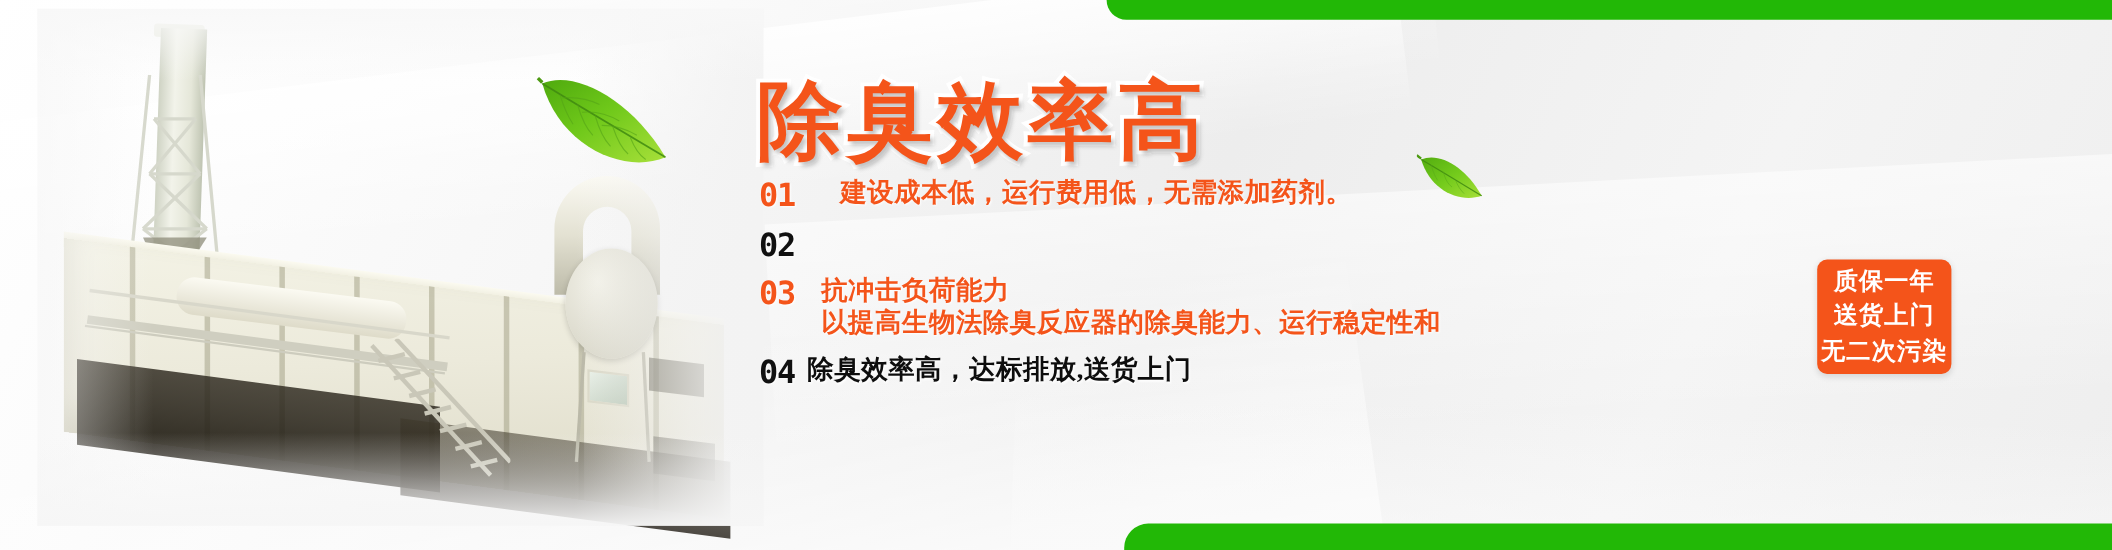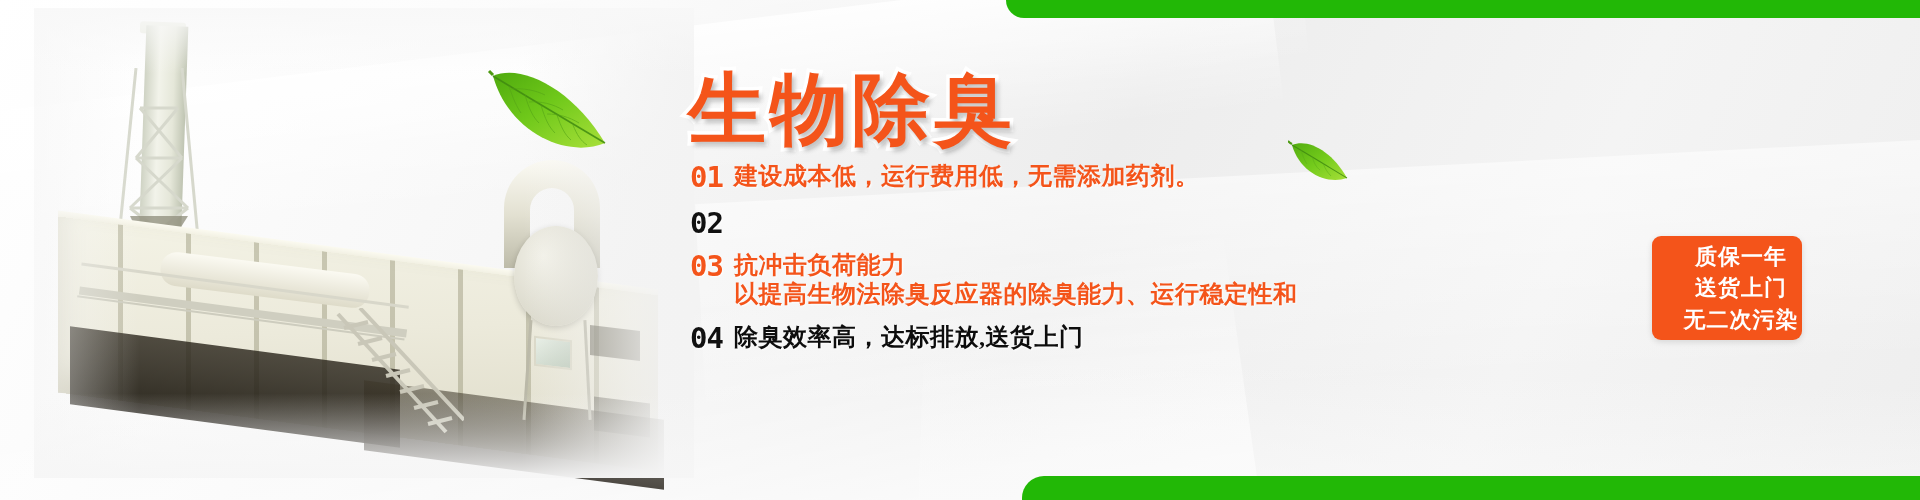--- a/index.html
+++ b/index.html
@@ -159,32 +159,31 @@
   }
   .feat-num.dark{color:#111111;}
   .feat-text{
     font-size:24px;font-weight:bold;line-height:1.22;
     color:#f4541a;
     font-family:Liberation Serif, serif;
     text-shadow:1px 1px 2px rgba(255,255,255,.95);
     letter-spacing:.5px;
   }
   .feat-text.dark{color:#0d0d0d;}
-  .feat.f1{margin-bottom:16px;}
+  .feat.f1{margin-bottom:16px;gap:30px;}
   .feat.f2{margin-bottom:12px;}
-  .feat.f3{margin-bottom:14px;}
+  .feat.f3{margin-bottom:14px;justify-content:space-between;}
 
   
   .badge{
     position:absolute;left:1652px;top:236px;
     width:122px;height:104px;
     background:#f4541a;border-radius:9px;
     display:flex;flex-direction:column;justify-content:center;align-items:center;
     box-shadow:0 2px 6px rgba(0,0,0,.12);
-    padding-left:28px;
   }
   .badge-line{
     color:#ffffff;font-size:22px;font-weight:bold;line-height:1.42;
     font-family:"DejaVu Sans","Liberation Sans",sans-serif;
     letter-spacing:1px;white-space:nowrap;
   }
 </style>
 </head>
 <body>
 
@@ -329,21 +328,21 @@
       <path d="M4 10 C20 3 44 16 59 43 C39 50 12 38 4 10 Z" fill="url(#lg2)"></path>
       <path d="M4 10 C23 21 44 34 59 43" stroke="#3f8a10" stroke-width="1.1" fill="none" opacity=".85"></path>
       <g stroke="#58a81a" stroke-width=".8" fill="none" opacity=".6">
         <path d="M13 15 C15 22 17 26 19 29"></path>
         <path d="M24 21 C26 28 28 32 32 35"></path>
         <path d="M35 28 C37 34 40 38 43 41"></path>
       </g>
     </svg>
   </div>
 
-  <div class="title">生物除臭</div>
+  <div class="title">除臭效率高</div>
 
   <div class="features">
 
     <div class="feat f1">
       <div class="feat-num">01</div>
       <div class="feat-text">
         <div>建设成本低，运行费用低，无需添加药剂。</div>
       </div>
     </div>
 

